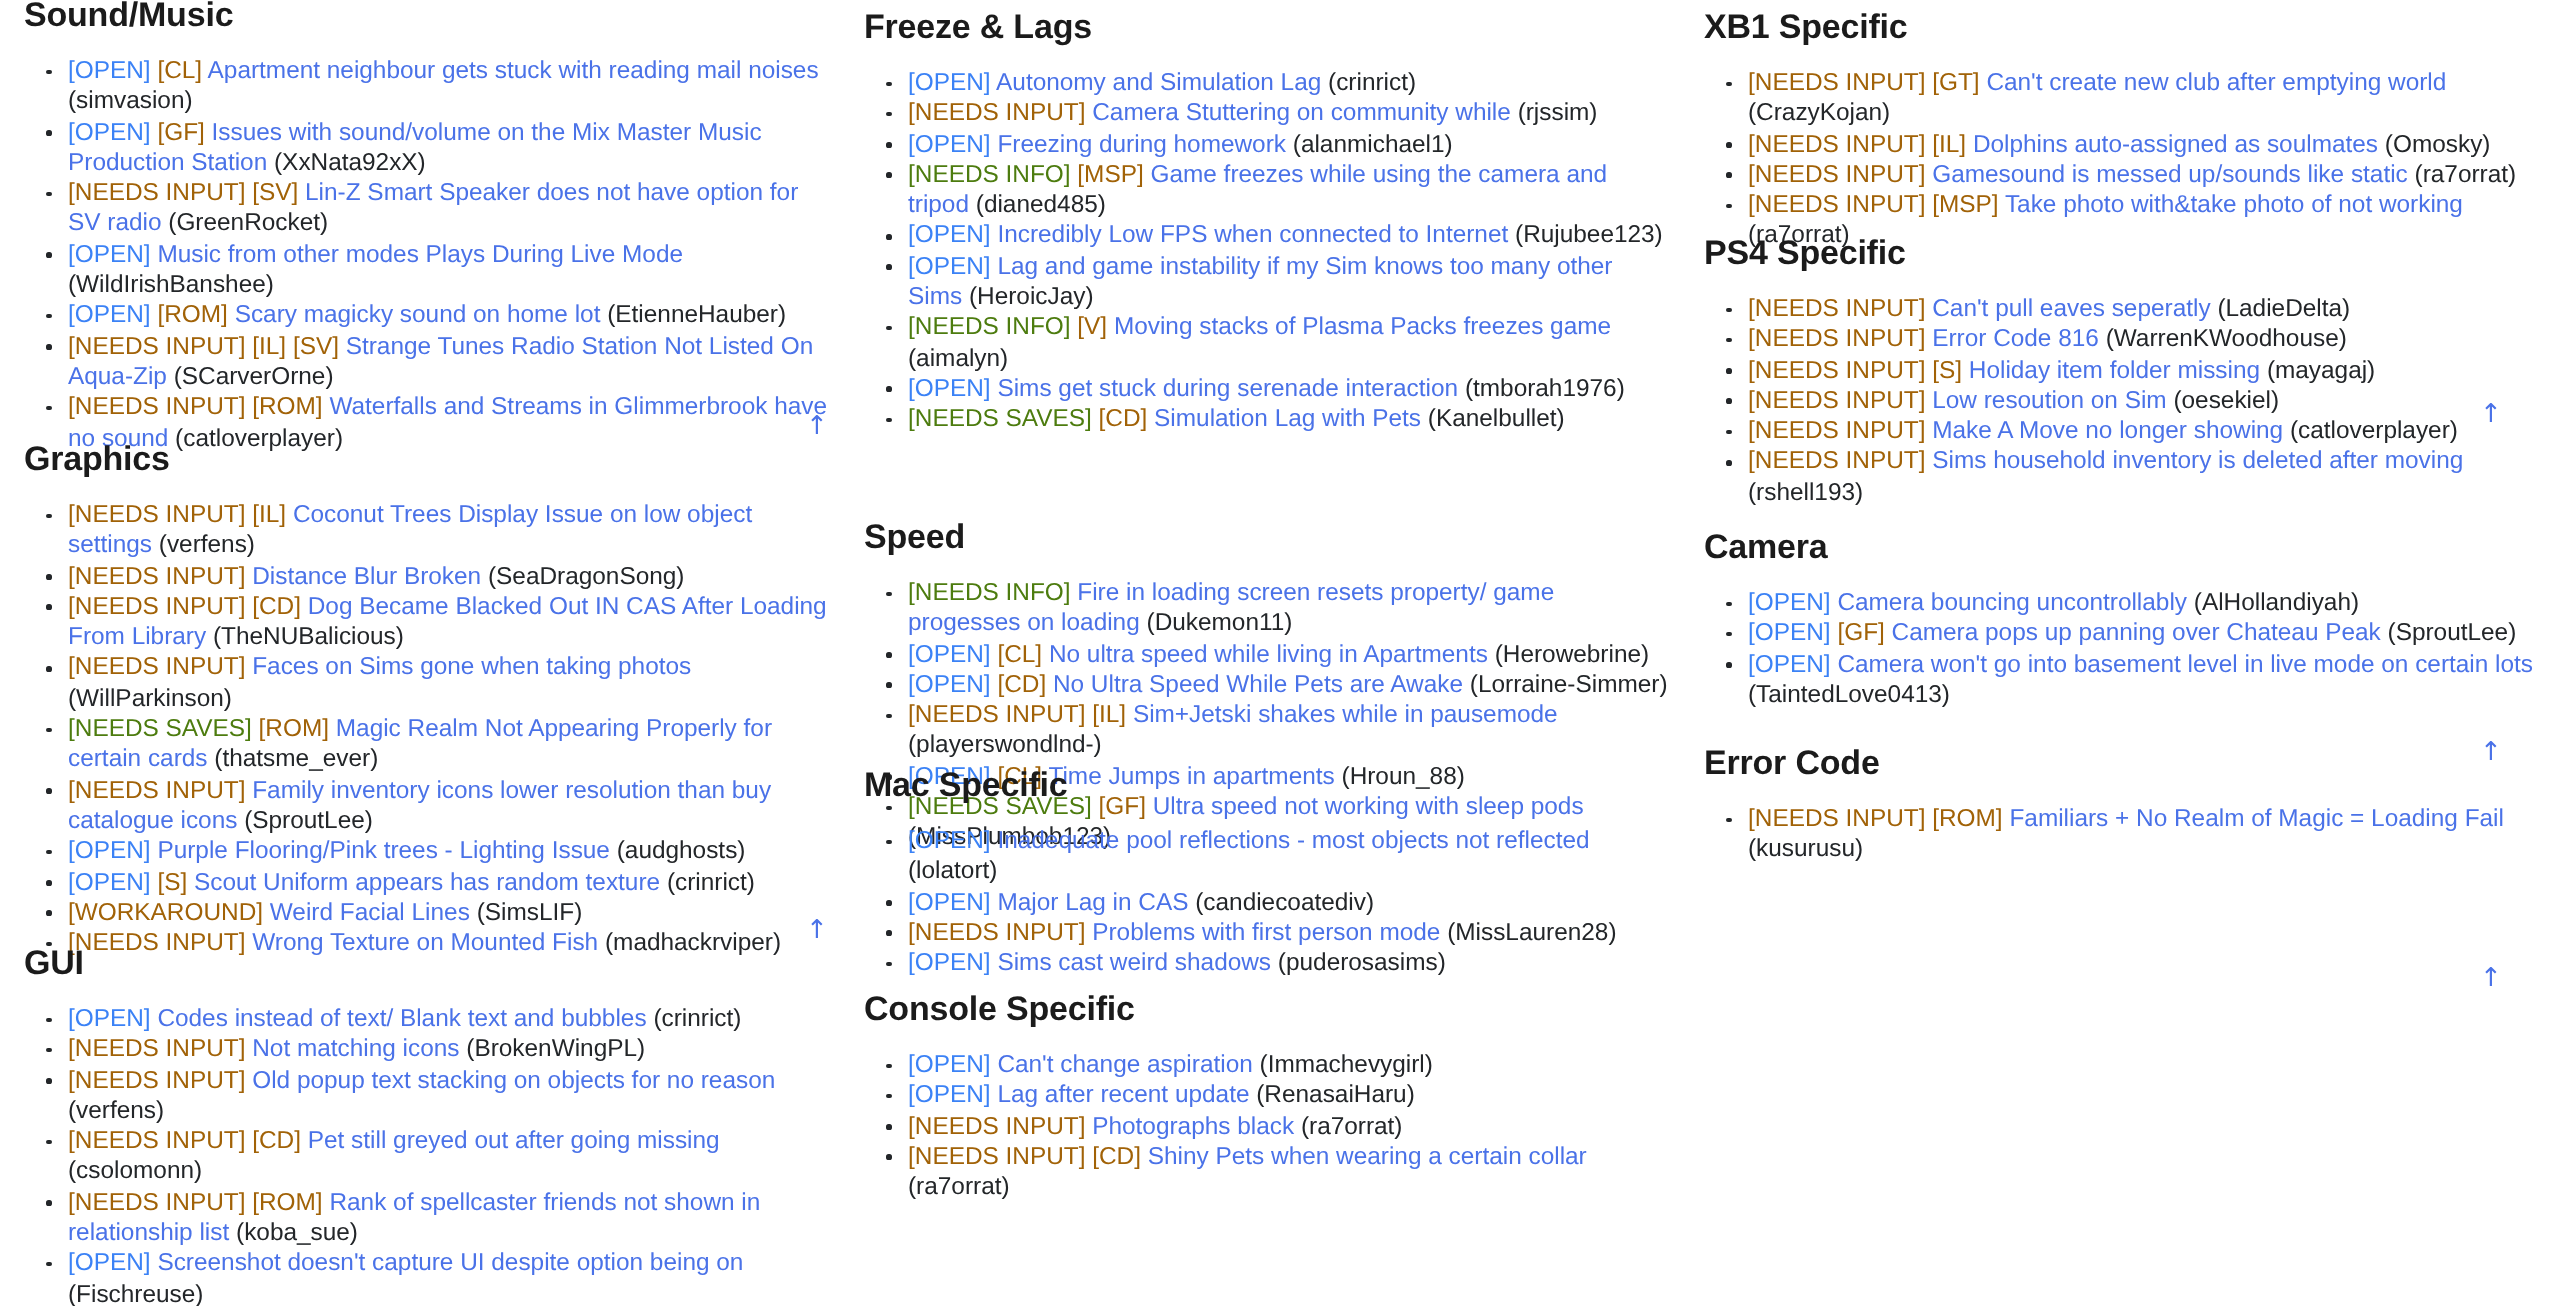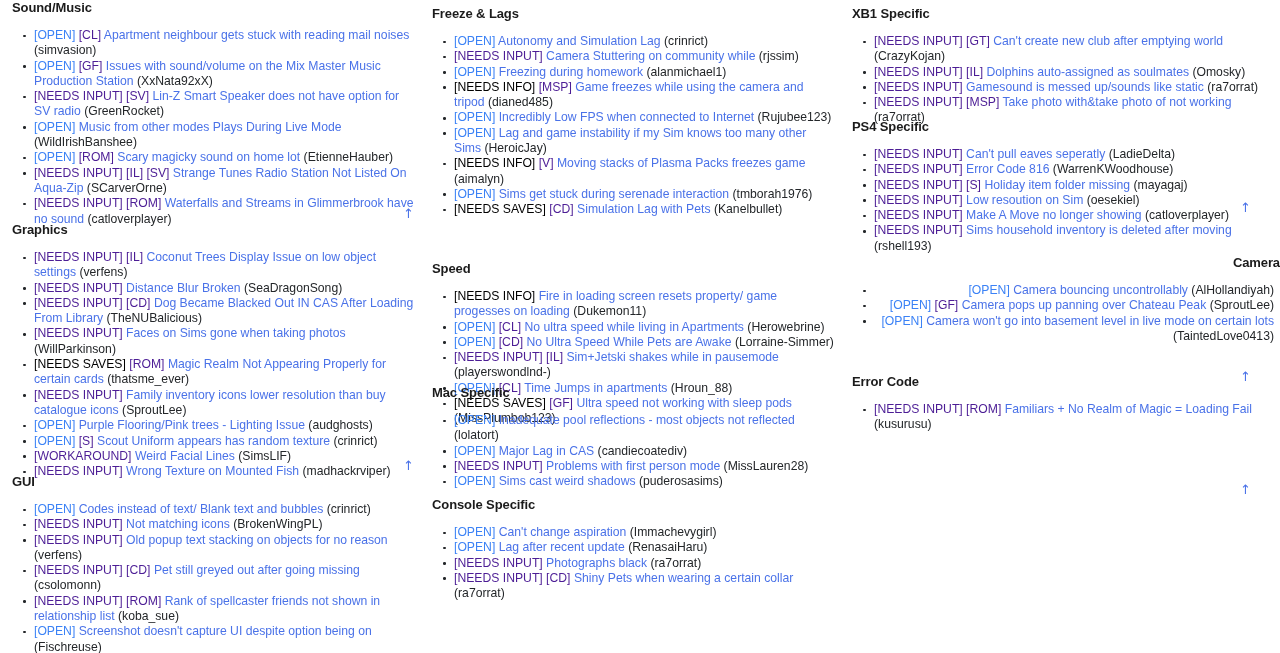--- a/index.html
+++ b/index.html
@@ -29,21 +29,21 @@
     padding: 0;
   }
   .col-1 { width: 420px; }
   .col-2 { width: 420px; }
   .col-3 { width: 440px; }
 
   .section { position: relative; }
 
   .section-heading {
     font-weight: bold;
-    font-size: 13px;
+    font-size: 17px;
     color: #1b1b1b;
     letter-spacing: -0.1px;
     margin: 0;
     padding: 0 0 0 12px;
     line-height: 16px;
   }
 
   ul.issue-list {
     list-style: none;
     margin: 0;
@@ -63,22 +63,22 @@
     left: 23px;
     top: 6.5px;
     width: 2.6px;
     height: 2.6px;
     background: #232629;
     border-radius: 50%;
   }
 
   .tag { color: #232629; white-space: nowrap; }
   .tag-open { color: #3b82f6; }
-  .tag-red { color: #000000; }
-  .tag-plain { color: #4c1d95; }
+  .tag-red { color: #4d7c0f; }
+  .tag-plain { color: #a16207; }
   .title {
     color: #4a72e8;
     text-decoration: none;
     cursor: pointer;
   }
   .reporter { color: #232629; }
 
   .top-arrow {
     position: absolute;
     color: #4a72e8;
@@ -102,21 +102,21 @@
   .col-2 .sec-speed   { position:absolute; top: 216px; left:0; width: 420px; margin-top: 45px; }
   .col-2 .sec-mac     { position:absolute; top: 385px; left:0; width: 420px; }
   .col-2 .sec-console { position:absolute; top: 497px; left:0; width: 420px; }
   .col-2 .arrow-1     { left: 820px; top: 201px; }
   .col-2 .arrow-2     { left: 820px; top: 370px; }
   .col-2 .arrow-3     { left: 820px; top: 483px; }
 
   
   .col-3 .sec-xb1     { position:absolute; top: 6px;   left:0; width: 440px; }
   .col-3 .sec-ps4     { position:absolute; top: 119px; left:0; width: 440px; }
-  .col-3 .sec-camera  { position:absolute; top: 255px; left:0; width: 440px; text-align: right; }
+  .col-3 .sec-camera  { position:absolute; top: 266px; left:0; width: 440px; }
   .col-3 .sec-error   { position:absolute; top: 374px; left:0; width: 440px; }
 
   .heading-gap { height: 12px; }
 </style>
 </head>
 <body>
 
 <div id="page">
 
   <div class="column col-1">

